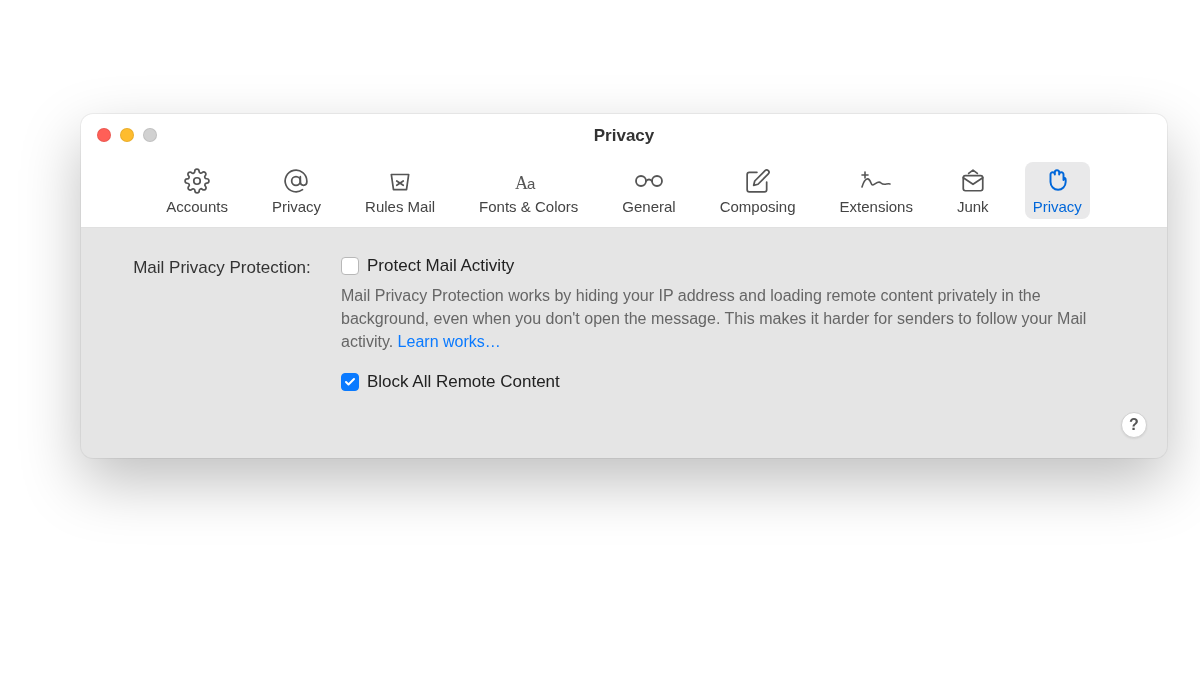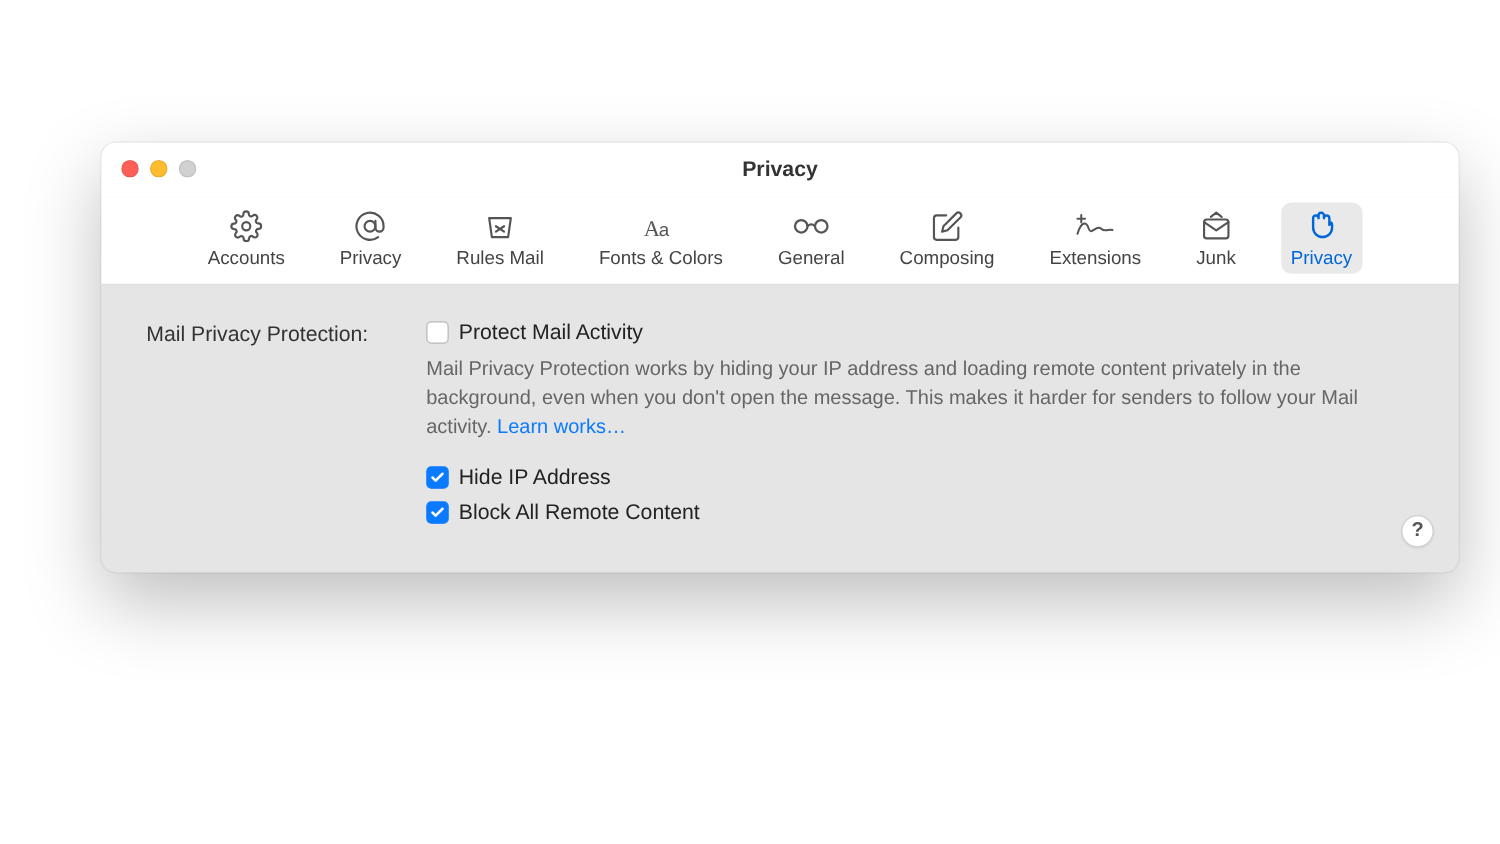--- a/index.html
+++ b/index.html
@@ -75,21 +75,21 @@
   }
   .tab.active svg { color:#0067da; }
   .tab svg { color:#555; }
   .content {
     padding: 28px 36px 20px 36px;
     display:flex;
     gap: 14px;
   }
   .section-label {
     width: 210px;
-    text-align:left;
+    text-align:center;
     font-size:17px;
     color:#333;
     padding-top:2px;
   }
   .section-body {
     flex:1;
     padding-right: 30px;
   }
   .row {
     display:flex;
@@ -247,28 +247,20 @@
         <span class="cbox">
           
         </span>
         <span class="check-label">Protect Mail Activity</span>
       </div>
 
       <div class="desc">
         <span>Mail Privacy Protection works by hiding your IP address and loading remote content privately in the background, even when you don't open the message. This makes it harder for senders to follow your Mail activity. </span><span class="link">Learn works…</span>
       </div>
 
-      <div class="row">
-        <span class="cbox checked">
-          <svg width="12" height="12" viewBox="0 0 24 24" fill="none" stroke="currentColor" stroke-width="4" stroke-linecap="round" stroke-linejoin="round">
-              <polyline points="20 6 9 17 4 12"></polyline>
-            </svg>
-        </span>
-        <span class="check-label">Hide IP Address</span>
-      </div>
 
       <div class="row">
         <span class="cbox checked">
           <svg width="12" height="12" viewBox="0 0 24 24" fill="none" stroke="currentColor" stroke-width="4" stroke-linecap="round" stroke-linejoin="round">
               <polyline points="20 6 9 17 4 12"></polyline>
             </svg>
         </span>
         <span class="check-label">Block All Remote Content</span>
       </div>
 

